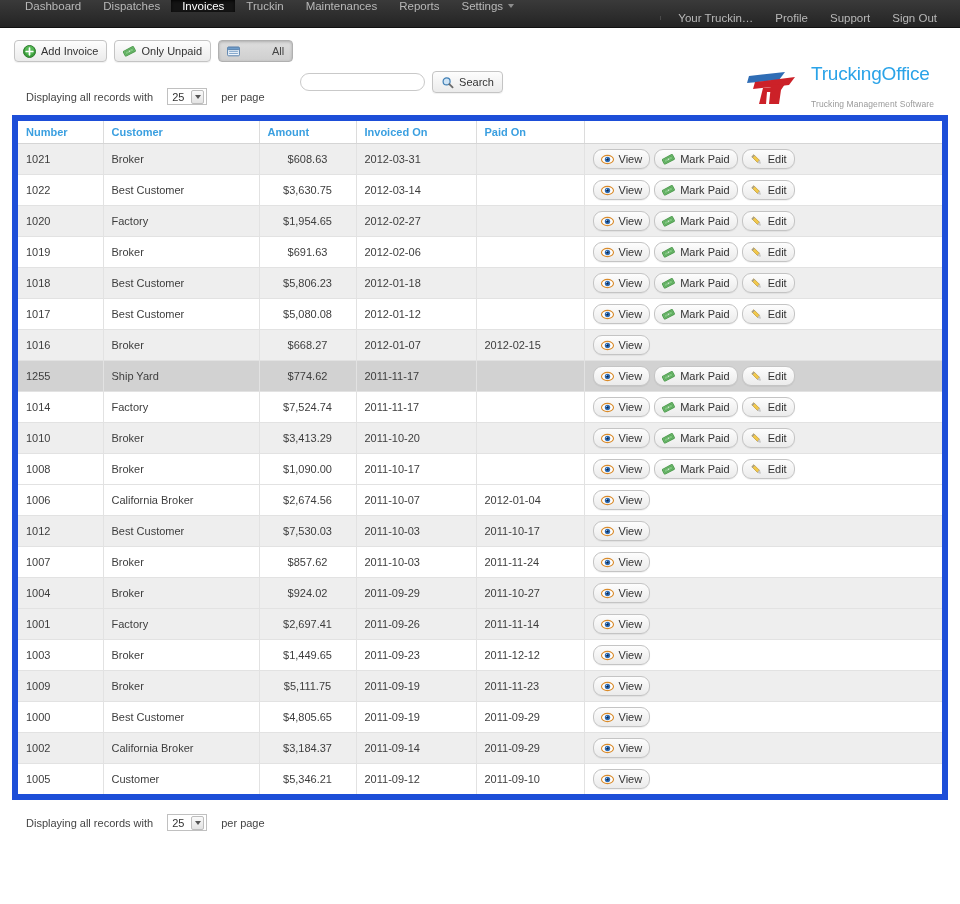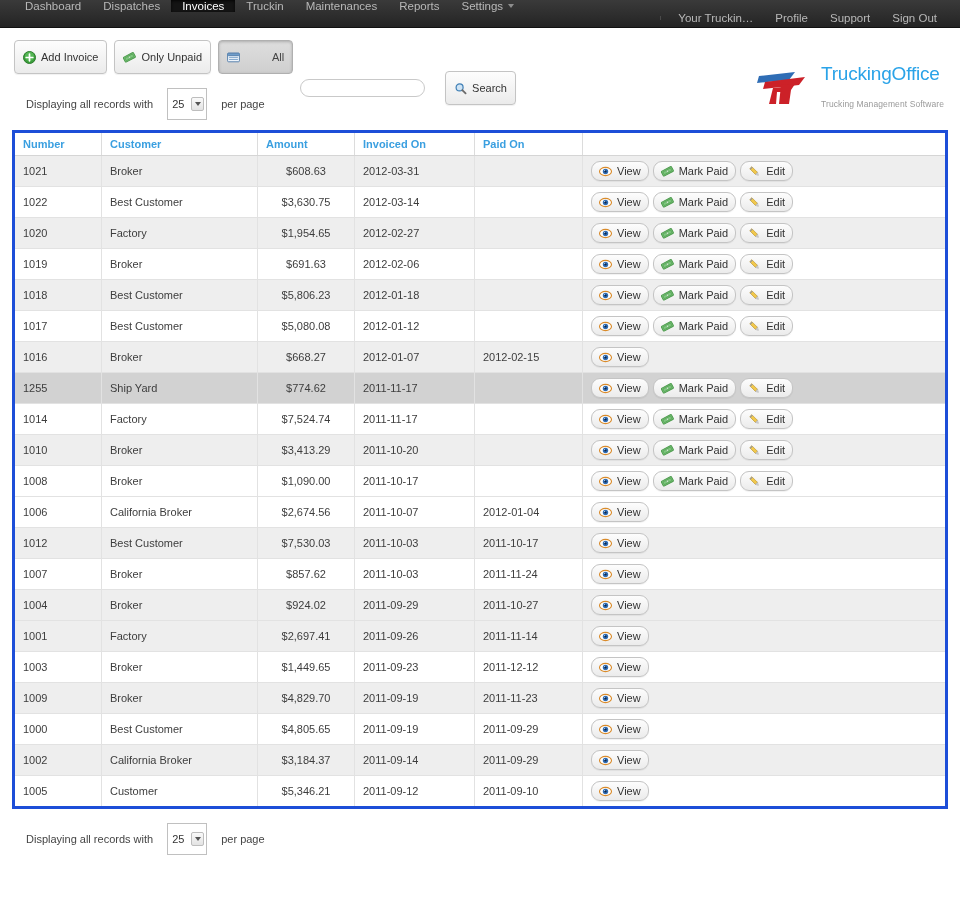--- a/index.html
+++ b/index.html
@@ -57,21 +57,21 @@
     position: relative;
     height: 52px;
     padding: 12px 0 0 14px;
     display: flex;
     align-items: flex-start;
   }
   .btn {
     display: inline-flex;
     align-items: center;
     gap: 5px;
-    height: 34px;
+    height: 22px;
     padding: 0 8px;
     margin-right: 7px;
     border: 1px solid #c4c4c4;
     border-radius: 4px;
     background: linear-gradient(to bottom, #fdfdfd 0%, #ebebeb 100%);
     color: #333;
     font-size: 11px;
     cursor: pointer;
     box-shadow: 0 1px 1px rgba(0,0,0,.06);
     white-space: nowrap;
@@ -95,28 +95,28 @@
     border-radius: 10px;
     padding: 0 9px;
     font-size: 11px;
     font-family: "Liberation Sans", sans-serif;
     color: #333;
     outline: none;
     background: #fff;
     vertical-align: middle;
   }
   .search-btn {
-    margin-left: 17px;
+    margin-left: 4px;
     vertical-align: middle;
   }
 
   
   .logo-wrap {
     position: absolute;
-    right: 16px;
+    right: 26px;
     top: 36px;
     display: flex;
     align-items: center;
   }
   .logo-text-wrap { margin-left: 8px; line-height: 1.05; }
   .logo-title { font-size: 19px; color: #2aa3e8; letter-spacing: -.2px; }
   .logo-sub { font-size: 8.5px; color: #9a9a9a; margin-top: 16px; letter-spacing: .1px; }
 
   
   .perpage {
@@ -126,21 +126,21 @@
     gap: 14px;
     font-size: 11px;
     color: #444;
   }
   .perpage-bottom { margin: 14px 0 0 26px; }
   .select-fake {
     display: inline-flex;
     align-items: center;
     justify-content: space-between;
     width: 40px;
-    height: 32px;
+    height: 17px;
     border: 1px solid #c0c0c0;
     background: #fff;
     font-size: 11px;
     padding: 0 2px 0 4px;
     color: #333;
     cursor: pointer;
   }
   .select-fake .arrowbox {
     width: 13px; height: 14px;
     border: 1px solid #bdbdbd;
@@ -154,21 +154,21 @@
     border-right: 3px solid transparent;
     border-top: 4px solid #555;
     display: block;
   }
 
   
   .table-wrap { margin: 10px 12px 0 12px; }
   table.grid {
     width: 936px;
     border-collapse: collapse;
-    border: 3px solid #1d4ed8;
+    border: 6px solid #1d4ed8;
     table-layout: fixed;
   }
   table.grid th {
     text-align: left;
     font-size: 11px;
     font-weight: bold;
     color: #3a9fe0;
     padding: 5px 8px;
     background: #ffffff;
     border-right: 1px solid #dcdcdc;
@@ -863,21 +863,21 @@
                   <circle cx="6.5" cy="6.5" r="1.1" fill="#16233d"></circle>
                   <circle cx="5.6" cy="5.5" r=".55" fill="#cfe0f5"></circle>
                 </svg>
               </span>
               <span>View</span>
             </span></td>
         </tr>
         <tr class="alt">
           <td>1009</td>
           <td>Broker</td>
-          <td class="amount">$4,829.70</td>
+          <td class="amount">$5,111.75</td>
           <td>2011-09-19</td>
           <td>2011-11-23</td>
           <td class="actions"><span class="btn">
               <span class="ico">
                 <svg width="13" height="13" viewBox="0 0 13 13">
                   <ellipse cx="6.5" cy="6.5" rx="6" ry="4.1" fill="#fff" stroke="#d98b2b" stroke-width="1.1"></ellipse>
                   <circle cx="6.5" cy="6.5" r="2.7" fill="#2f6db5"></circle>
                   <circle cx="6.5" cy="6.5" r="1.1" fill="#16233d"></circle>
                   <circle cx="5.6" cy="5.5" r=".55" fill="#cfe0f5"></circle>
                 </svg>

